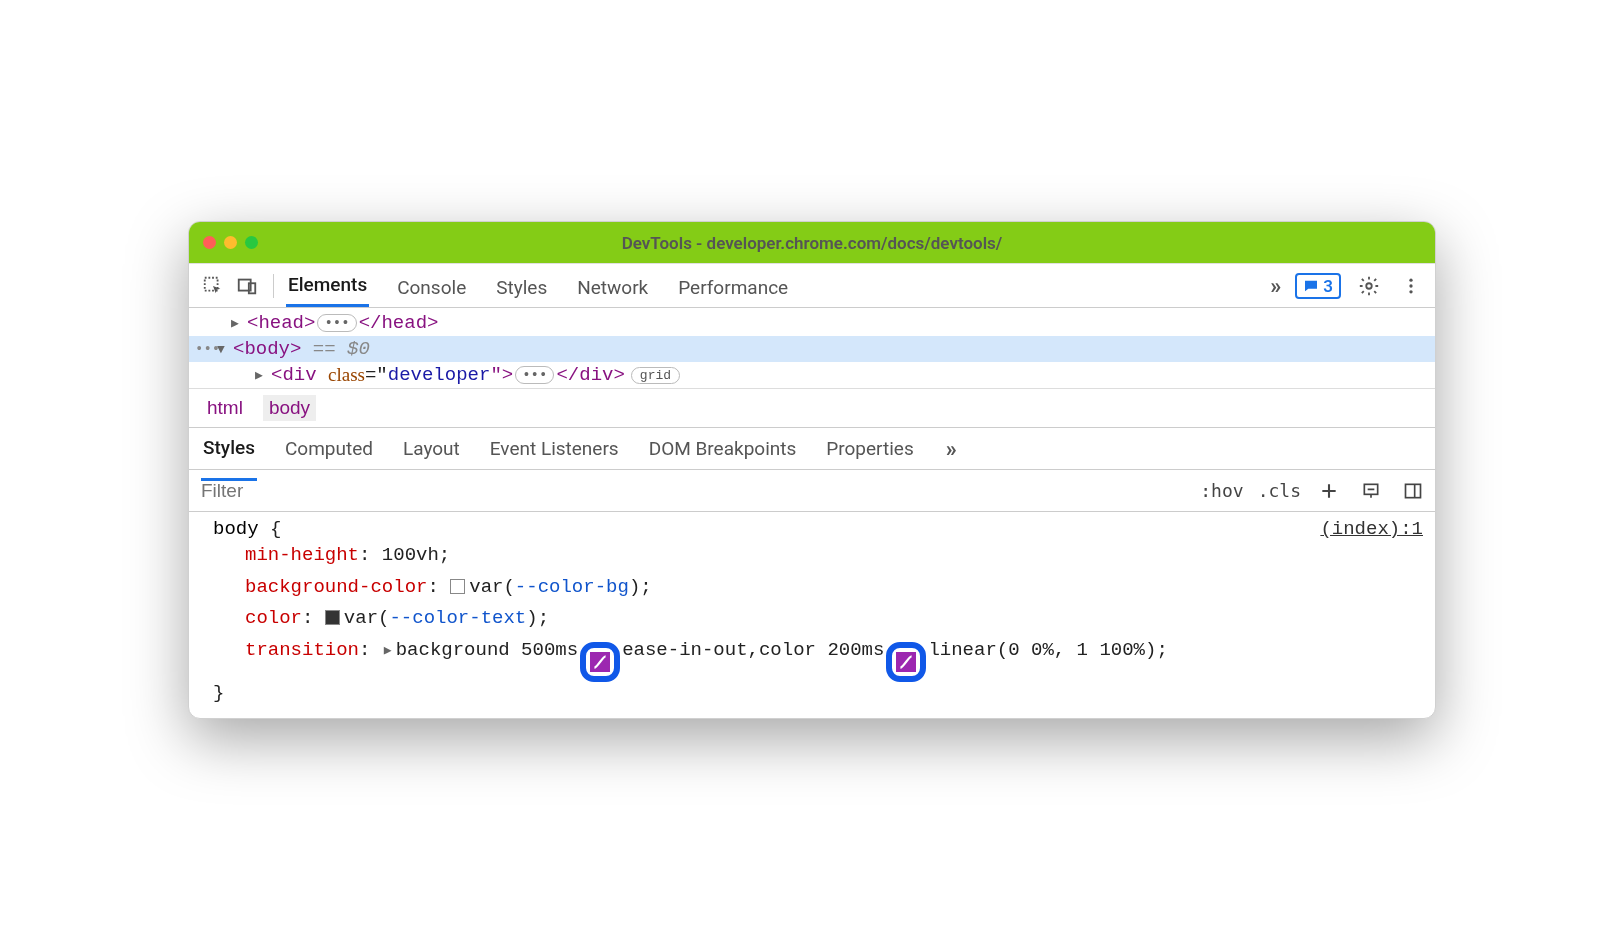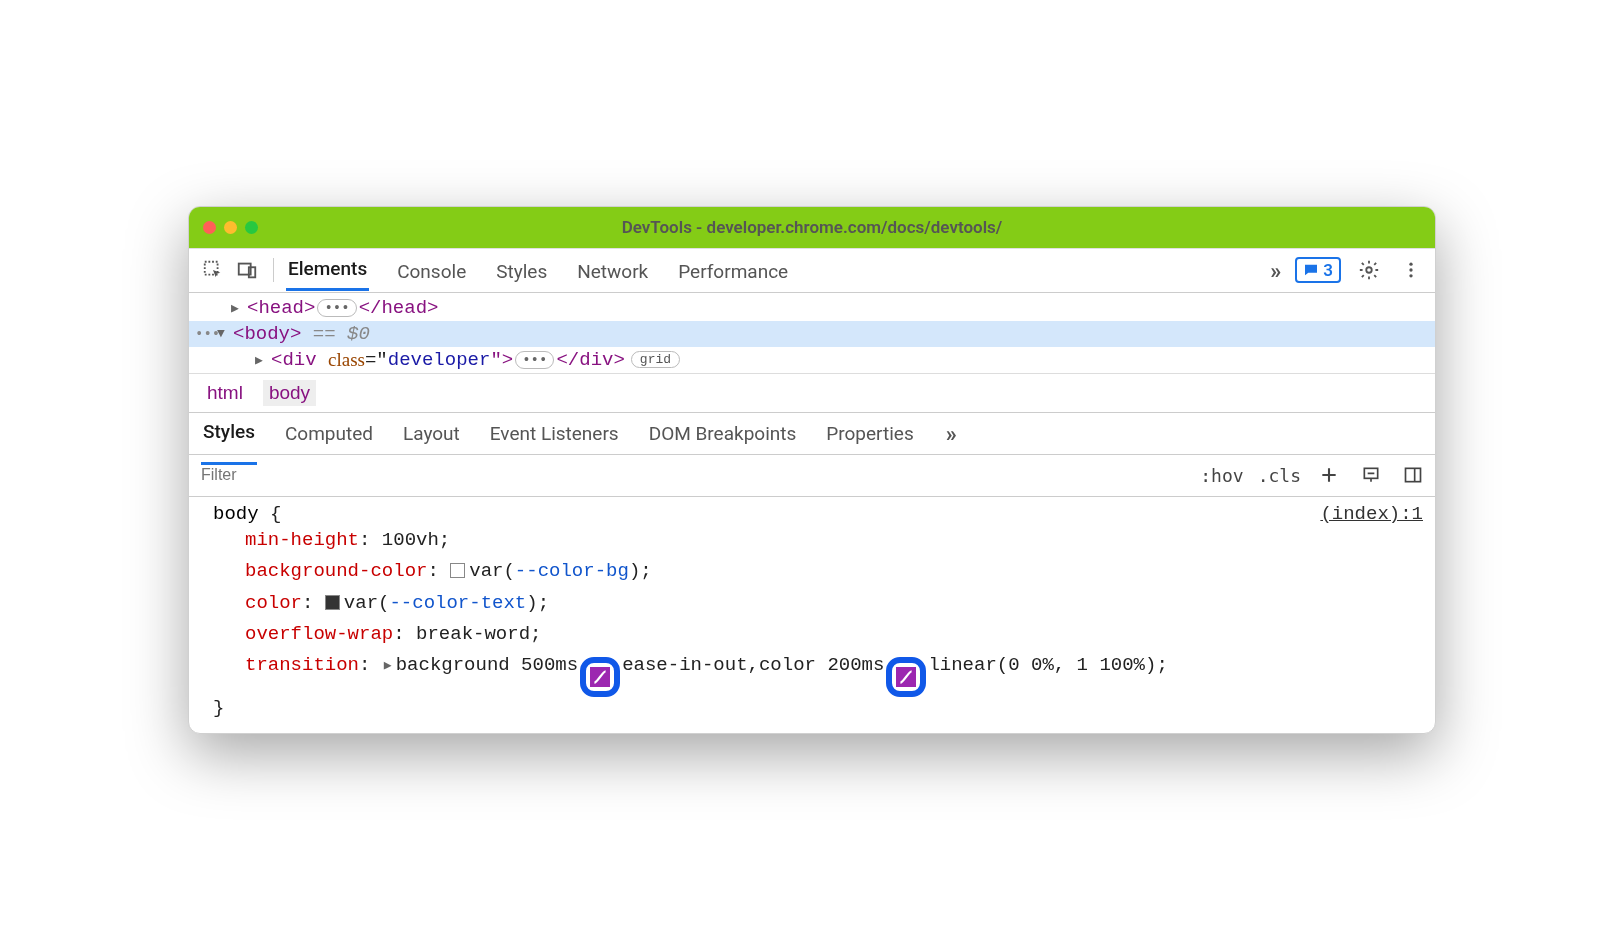--- a/index.html
+++ b/index.html
@@ -199,21 +199,21 @@
     align-items: center;
     border-bottom: 1px solid #ccc;
     height: 42px;
     padding: 0 8px 0 12px;
     gap: 14px;
   }
   .filter-input {
     flex: 1;
     border: none;
     outline: none;
-    font-size: 16px;
+    font-size: 19px;
     color: #777;
     background: transparent;
   }
   .filter-tool {
     font-size: 18px;
     color: #444;
     font-family: Menlo, monospace;
   }
 
   .styles-body {
@@ -395,23 +395,20 @@
     </div>
 
     <div class="decl">
       <span class="prop">background-color</span><span class="punct">: </span><span class="swatch light"></span><span class="val">var(</span><span class="var-name">--color-bg</span><span class="val">)</span><span class="punct">;</span>
     </div>
 
     <div class="decl">
       <span class="prop">color</span><span class="punct">: </span><span class="swatch dark"></span><span class="val">var(</span><span class="var-name">--color-text</span><span class="val">)</span><span class="punct">;</span>
     </div>
 
-    <div class="decl">
-      <span class="prop">overflow-wrap</span><span class="punct">: </span><span class="val">break-word</span><span class="punct">;</span>
-    </div>
 
     <div class="decl">
       <span class="prop">transition</span><span class="punct">: </span><span class="small-tri">▶</span><span class="val">background</span> <span class="val">500ms</span><span class="highlight-ring">
           <span class="ease-swatch">
             <svg viewBox="0 0 10 10">
               <path d="M1 9 C 3 9 7 1 9 1" stroke="#fff" stroke-width="1.5" fill="none"></path>
             </svg>
           </span>
         </span><span class="val">ease-in-out</span><span class="punct">,</span><span class="val">color</span> <span class="val">200ms</span><span class="highlight-ring">
           <span class="ease-swatch">

